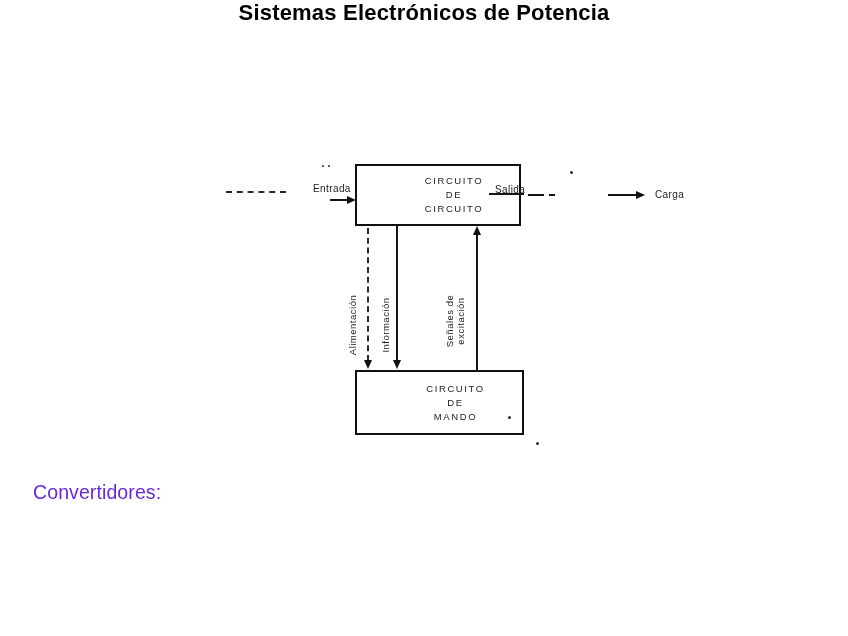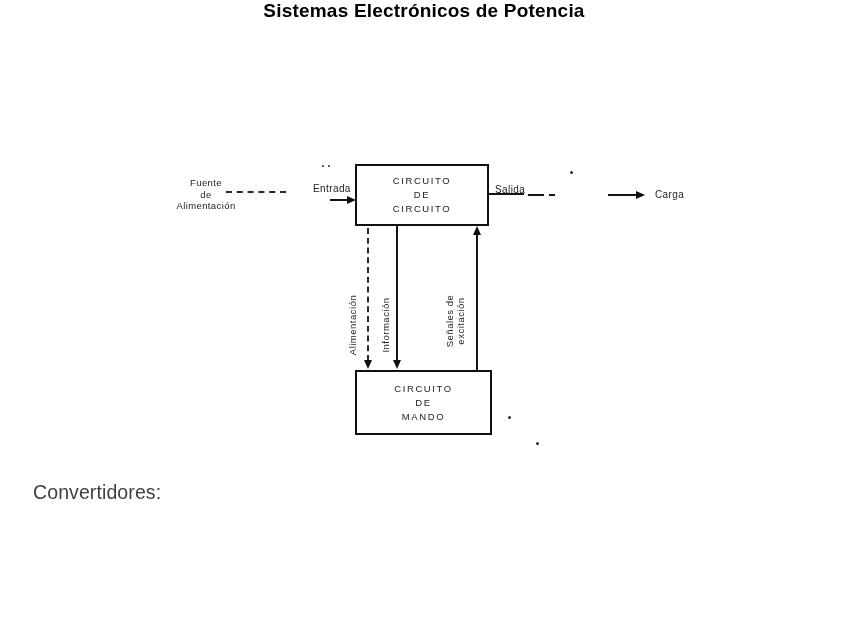--- a/index.html
+++ b/index.html
@@ -9,36 +9,36 @@
     background:#ffffff;
     font-family:"Liberation Sans", sans-serif;
     color:#1a1a1a;
     overflow:hidden;
   }
   .abs{position:absolute;}
   
   .title{
     left:0; top:84; width:848px;
     text-align:center;
-    font-size:19px; font-weight:bold; color:#000;
+    font-size:22px; font-weight:bold; color:#000;
     letter-spacing:0.2px;
   }
   
   .dlabel{
     font-size:10px; color:#1c1c1c; letter-spacing:0.4px;
     white-space:nowrap;
   }
   .center-multi{ text-align:center; line-height:11.5px; font-size:9.5px; }
   
   .dbox{
     border:2px solid #101010;
     background:#fff;
     display:flex; flex-direction:column; justify-content:center; align-items:center;
     text-align:center;
-    font-size:9.5px; letter-spacing:1.6px; line-height:14px; color:#222;
+    font-size:9.5px; letter-spacing:1.6px; line-height:14px; color:#222;padding-left:32px;
   }
   
   .hline{ height:0; border-top:2px solid #151515; }
   .hdash{ height:0; border-top:2px dashed #2a2a2a; }
   .vline{ width:0; border-left:2px solid #151515; }
   .vdash{ width:0; border-left:2px dashed #2a2a2a; }
   
   .arr-right{ width:0;height:0;
     border-top:4px solid transparent;border-bottom:4px solid transparent;
     border-left:9px solid #101010; }
@@ -51,34 +51,29 @@
   
   .vlabel{
     transform:translate(-50%,-50%) rotate(-90deg);
     white-space:nowrap;
     font-size:9.5px; color:#222; letter-spacing:0.5px;
   }
   .vlabel-multi{ text-align:center; line-height:11px; }
   
   .speck{ background:#2b2b2b; border-radius:50%; }
   
-  .note{ font-size:19.5px; color:#404040; letter-spacing:0.1px; white-space:nowrap; }
+  .note{ font-size:19.5px; color:#6d28d9; letter-spacing:0.1px; white-space:nowrap; }
 </style>
 </head>
 <body>
 
 <div id="canvas">
 
   <div class="abs title">Sistemas Electrónicos de Potencia</div>
 
-  <div class="abs dlabel center-multi" style="left:160px; top:177px; width:92px;">
-    <div>Fuente</div>
-    <div>de</div>
-    <div>Alimentación</div>
-  </div>
 
   <div class="abs hdash" style="left:226px; top:191px; width:60px;"></div>
 
   <div class="abs dlabel" style="left:301px; top:183px;margin-left:12px;">Entrada</div>
   <div class="abs hline" style="left:330px; top:199px; width:18px;"></div>
   <div class="abs arr-right" style="left:347px; top:196px;"></div>
 
   <div class="abs dbox" style="left:355px; top:164px; width:130px; height:58px;">
     <div>CIRCUITO</div>
     <div>DE</div>

